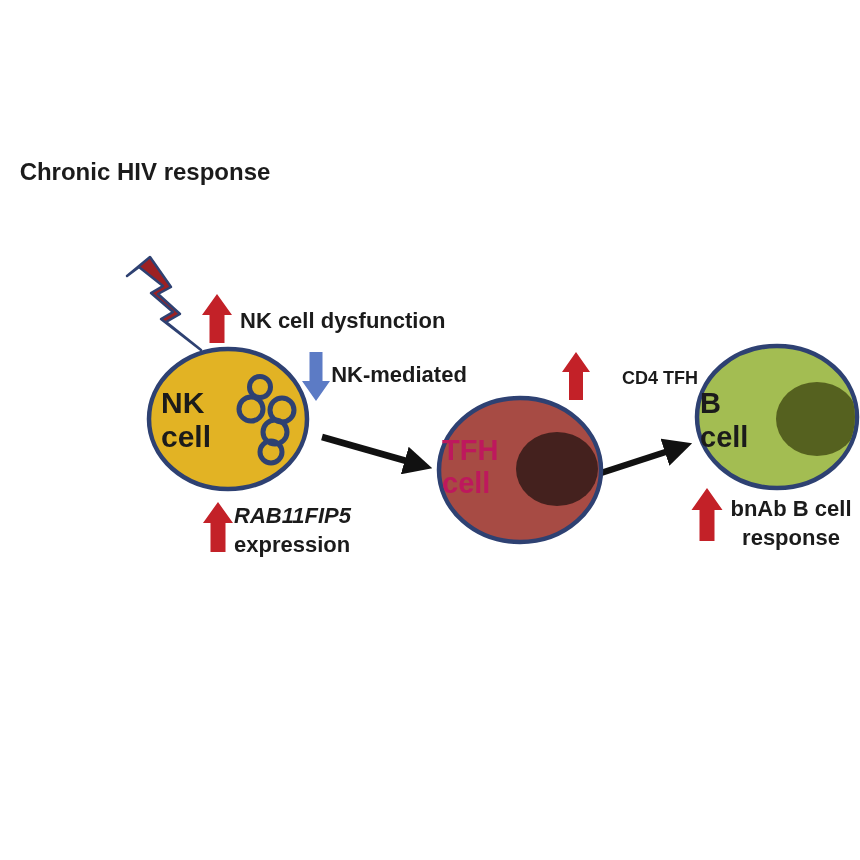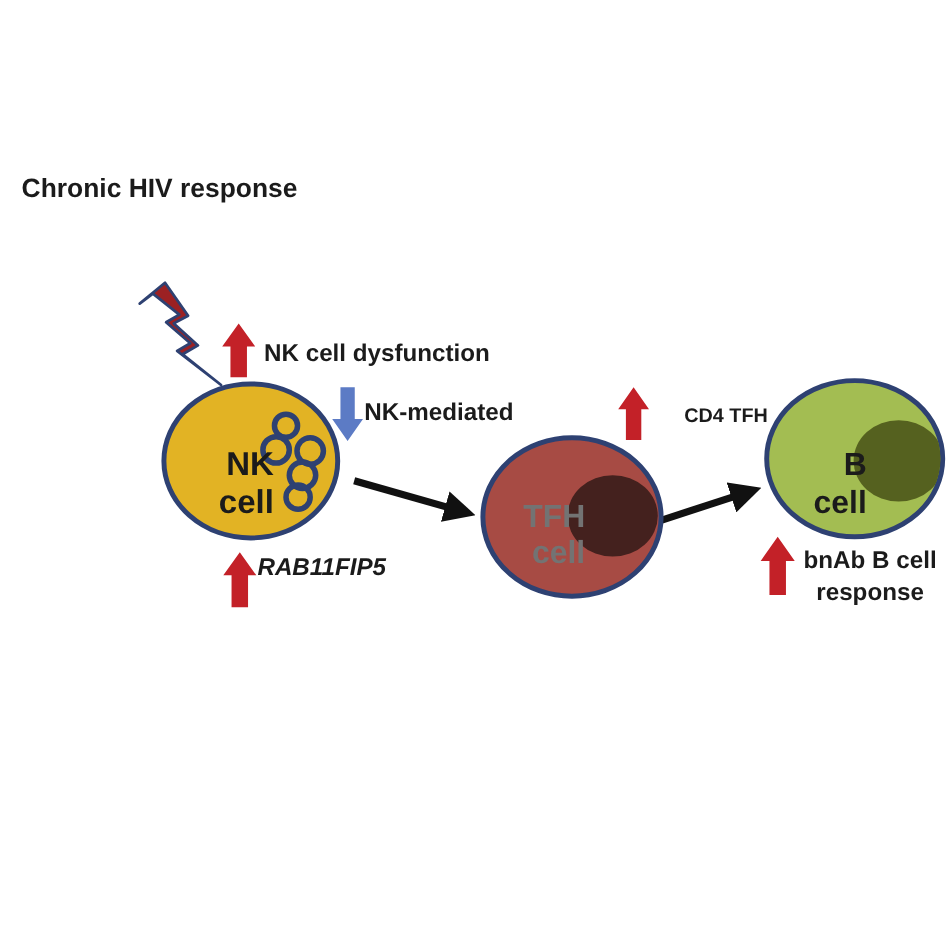--- a/index.html
+++ b/index.html
@@ -12,23 +12,23 @@
   .title-block{
     position:absolute;left:2px;top:157px;width:286px;text-align:center;
     font-size:24px;line-height:30px;font-weight:bold;
   }
   .lbl-nk-dysfunction{left:240px;top:308px;font-size:22px;}
   .lbl-nk-mediated{left:322px;top:360px;width:154px;text-align:center;font-size:22px;line-height:29px;white-space:normal;}
   .lbl-rab{left:234px;top:501px;width:138px;font-size:22px;line-height:29px;white-space:normal;}
   .lbl-rab .gene{font-style:italic;}
   .lbl-cd4{left:588px;top:368px;font-size:18px;margin-left:34px;}
   .lbl-bnab{left:718px;top:494px;width:146px;text-align:center;font-size:22px;line-height:29px;white-space:normal;}
-  .cell-label{position:absolute;font-weight:bold;text-align:right;white-space:normal;margin-top:20px;}
+  .cell-label{position:absolute;font-weight:bold;text-align:left;white-space:normal;}
   .cell-label-nk{left:161px;top:386px;width:88px;font-size:30px;line-height:34px;color:#1b1b1b;}
-  .cell-label-tfh{left:442px;top:434px;width:90px;font-size:29px;line-height:33px;color:#737373;}
+  .cell-label-tfh{left:442px;top:434px;width:90px;font-size:29px;line-height:33px;color:#be185d;}
   .cell-label-b{left:700px;top:386px;width:88px;font-size:29px;line-height:34px;color:#1b1b1b;}
 </style>
 </head>
 <body>
 
 <div class="canvas">
 
   <svg class="diagram-svg" viewBox="0 0 860 860">
     <defs>
       <marker id="ah" viewBox="0 0 10 10" refX="7" refY="5" markerWidth="4.4" markerHeight="4.4" orient="auto-start-reverse">
@@ -75,20 +75,21 @@
   </div>
 
   <div class="label lbl-nk-dysfunction">NK cell dysfunction</div>
 
   <div class="label lbl-nk-mediated">
     <div>NK-mediated</div>
   </div>
 
   <div class="label lbl-rab">
     <div class="gene">RAB11FIP5</div>
+    <div>expression</div>
   </div>
 
   <div class="label lbl-cd4">CD4 TFH</div>
 
   <div class="label lbl-bnab">
     <div>bnAb B cell</div>
     <div>response</div>
   </div>
 
   <div class="cell-label cell-label-nk">

